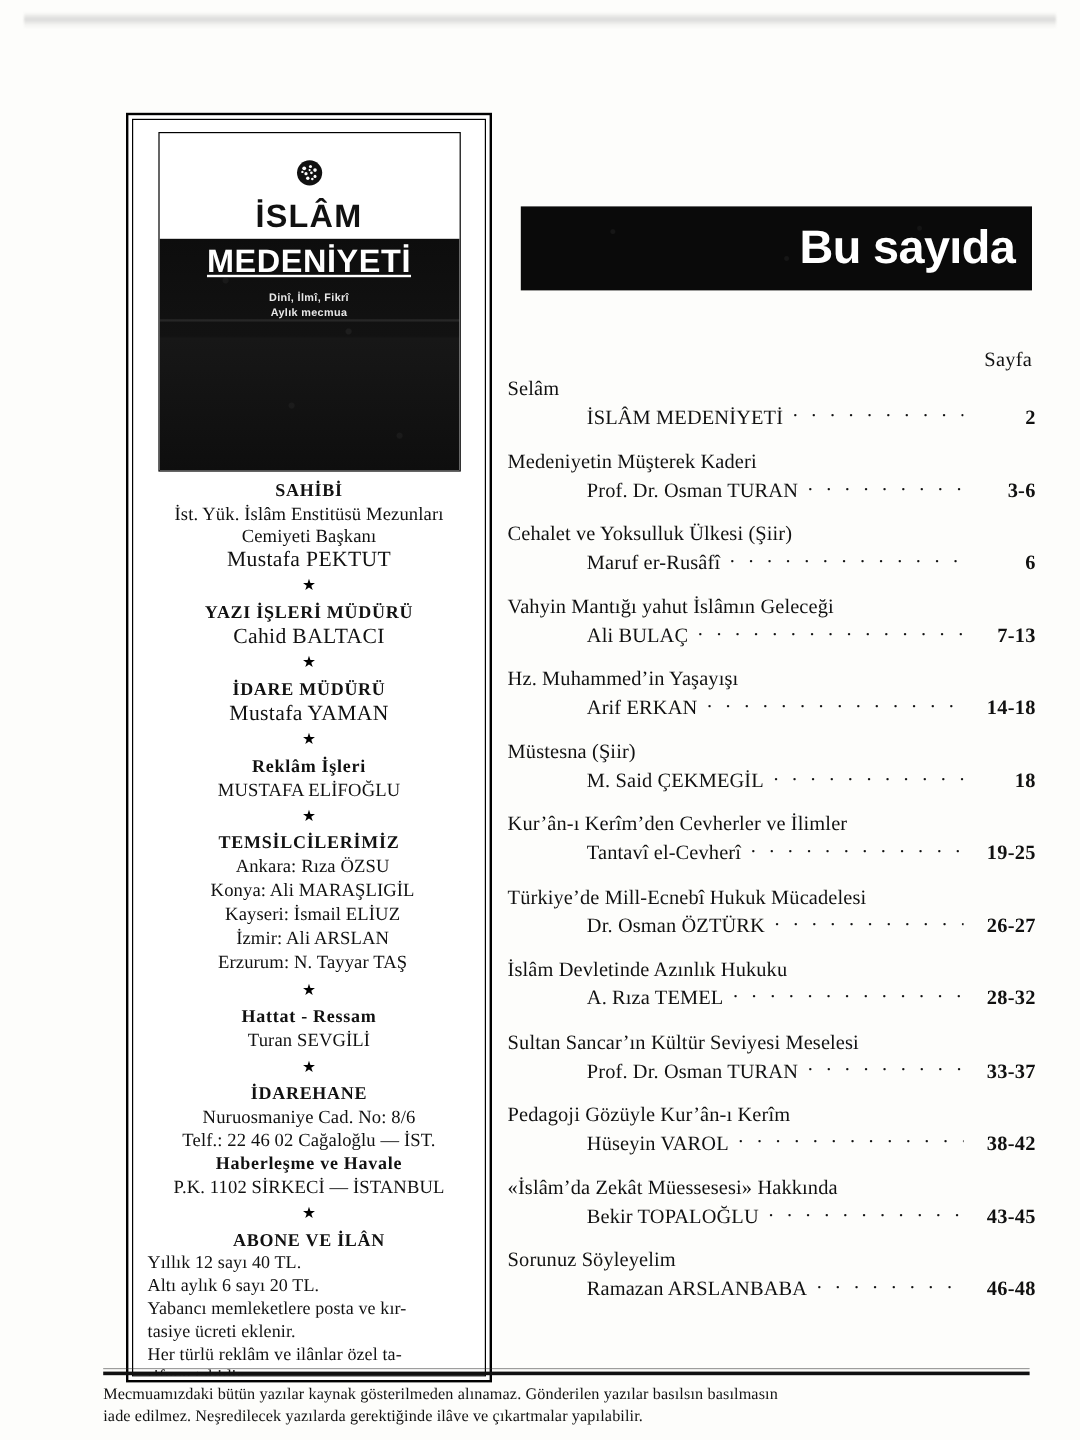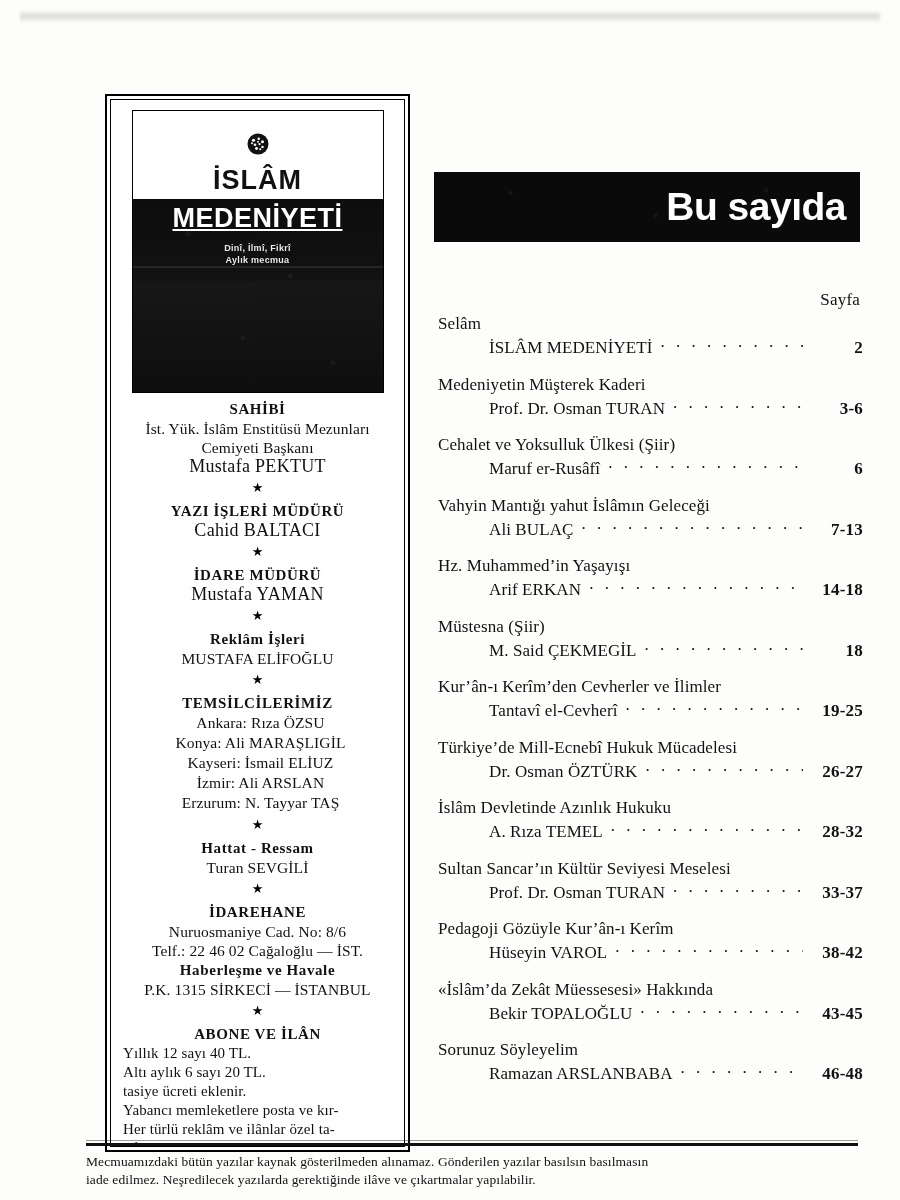--- a/index.html
+++ b/index.html
@@ -212,21 +212,20 @@
     width: 440px;
   }
   .toc-entry {
     margin-bottom: 15.5px;
   }
   .toc-title {
     font-size: 17px;
     line-height: 21px;
     letter-spacing: 0.1px;
     white-space: nowrap;
-    margin-left: 15px;
   }
   .toc-author-row {
     display: flex;
     align-items: baseline;
     padding-left: 66px;
     margin-top: 2px;
   }
   .toc-author {
     font-size: 17px;
     letter-spacing: 0.1px;
@@ -368,31 +367,31 @@
         <div class="mh-line">Turan SEVGİLİ</div>
       </div>
 
       <div class="star">★</div>
 
       <div class="mh">
         <div class="mh-head">İDAREHANE</div>
         <div class="mh-line">Nuruosmaniye Cad. No: 8/6</div>
         <div class="mh-line">Telf.: 22 46 02  Cağaloğlu — İST.</div>
         <div class="mh-head" style="margin-top:1px">Haberleşme  ve  Havale</div>
-        <div class="mh-line">P.K. 1315 SİRKECİ — İSTANBUL</div>
+        <div class="mh-line">P.K. 1102 SİRKECİ — İSTANBUL</div>
       </div>
 
       <div class="star">★</div>
 
       <div class="mh">
         <div class="mh-head">ABONE  VE  İLÂN</div>
         <div class="mh-just">Yıllık 12 sayı 40 TL.</div>
         <div class="mh-just">Altı aylık 6 sayı 20 TL.</div>
+        <div class="mh-just">Yabancı memleketlere posta ve kır-</div>
         <div class="mh-just">tasiye ücreti eklenir.</div>
-        <div class="mh-just">Yabancı memleketlere posta ve kır-</div>
         <div class="mh-just">Her türlü reklâm ve ilânlar özel ta-</div>
         <div class="mh-just">rifeye tabidir.</div>
       </div>
 
     </div>
   </div>
 
   <div class="toc-banner">
     <span class="toc-banner-text">Bu sayıda</span>
   </div>

